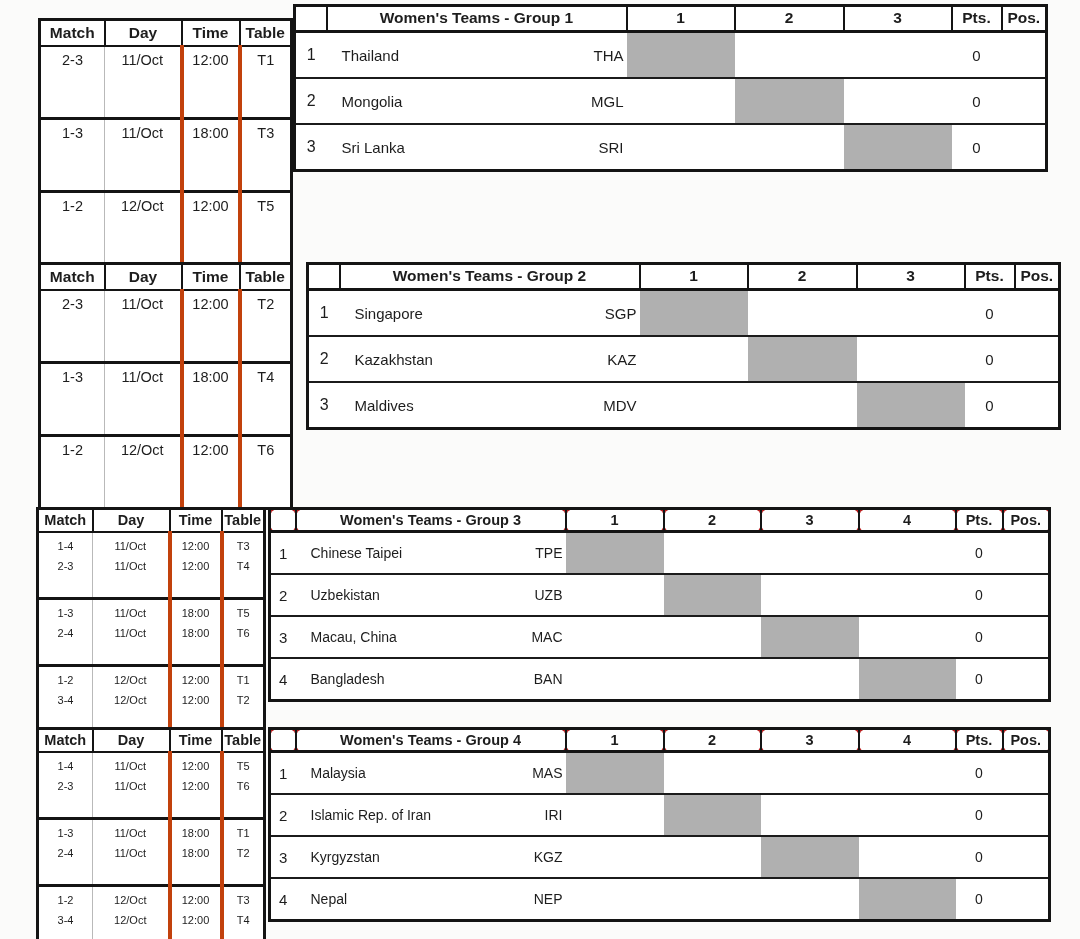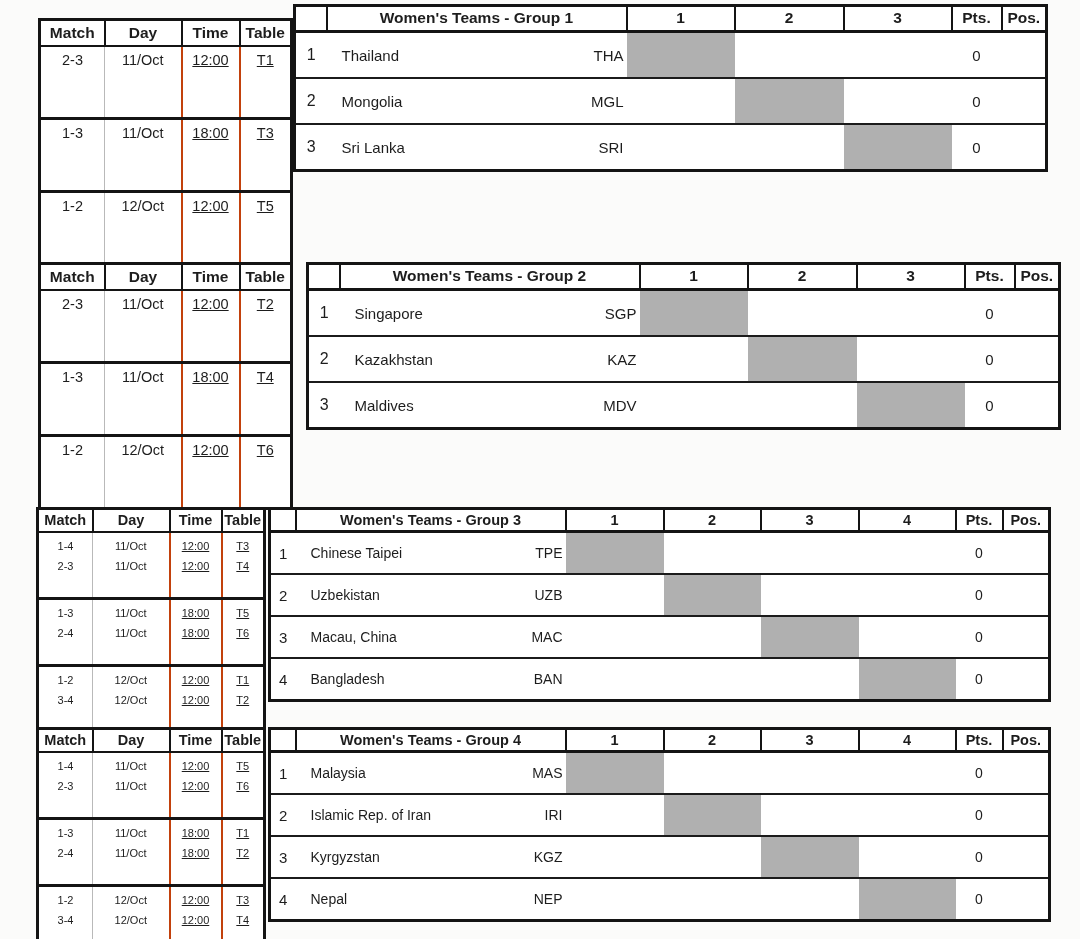--- a/index.html
+++ b/index.html
@@ -16,21 +16,21 @@
   .sched{border:3px solid #141414;}
   .sched th{
     font-weight:bold;text-align:center;padding:1px 0 2px;
     border-bottom:2px solid #141414;background:#fff;
   }
   .sched th + th{border-left:2px solid #141414;}
   .sched td{
     vertical-align:top;text-align:center;padding-top:3px;background:#fff;
   }
   .sched td:nth-child(2){border-left:1px solid #b9b9b9;margin-top:18px;}
-  .sched td:nth-child(3),.sched td:nth-child(4){border-left:2px solid #c2410c;text-decoration:underline;}
+  .sched td:nth-child(3),.sched td:nth-child(4){border-left:4px solid #c2410c;}
   .sched tbody tr + tr td{border-top:3px solid #141414;}
   .sched .ln{line-height:21px;}
 
   .sched12{width:252px;}
   .sched12 th{font-size:15.5px;height:21px;}
   .sched12 td{font-size:14.5px;height:66px;}
   .sched34{width:227px;}
   .sched34 th{font-size:14.5px;height:18px;}
   .sched34 td{font-size:11px;height:60px;}
   .sched34 .ln{line-height:20px;}
@@ -47,21 +47,21 @@
   .c-num{text-align:center;}
   .c-name .wrap{display:flex;justify-content:space-between;align-items:center;padding:0 3px 0 15px;}
   .c-pts{text-align:center;}
   .diag{background:#b0b0b0 !important;}
 
   .stand12{width:752px;}
   .stand12 th{font-size:15.5px;height:20px;}
   .stand12 td{height:44px;font-size:15px;}
   .stand12 .c-num{font-size:16px;}
   .stand34{width:780px;}
-  .stand34 th{font-size:14.5px;height:17px;}
+  .stand34 th{font-size:14.5px;height:17px;border-radius:8px;}
   .stand34 td{height:40px;font-size:14px;}
   .stand34 .c-num{font-size:15px;}
 
   
   #sched1{left:38px;top:18px;}   #stand1{left:293px;top:4px;}
   #sched2{left:38px;top:262px;}  #stand2{left:306px;top:262px;}
   #sched3{left:36px;top:507px;}  #stand3{left:268px;top:507px;}
   #sched4{left:36px;top:727px;}  #stand4{left:268px;top:727px;}
 </style>
 </head>

